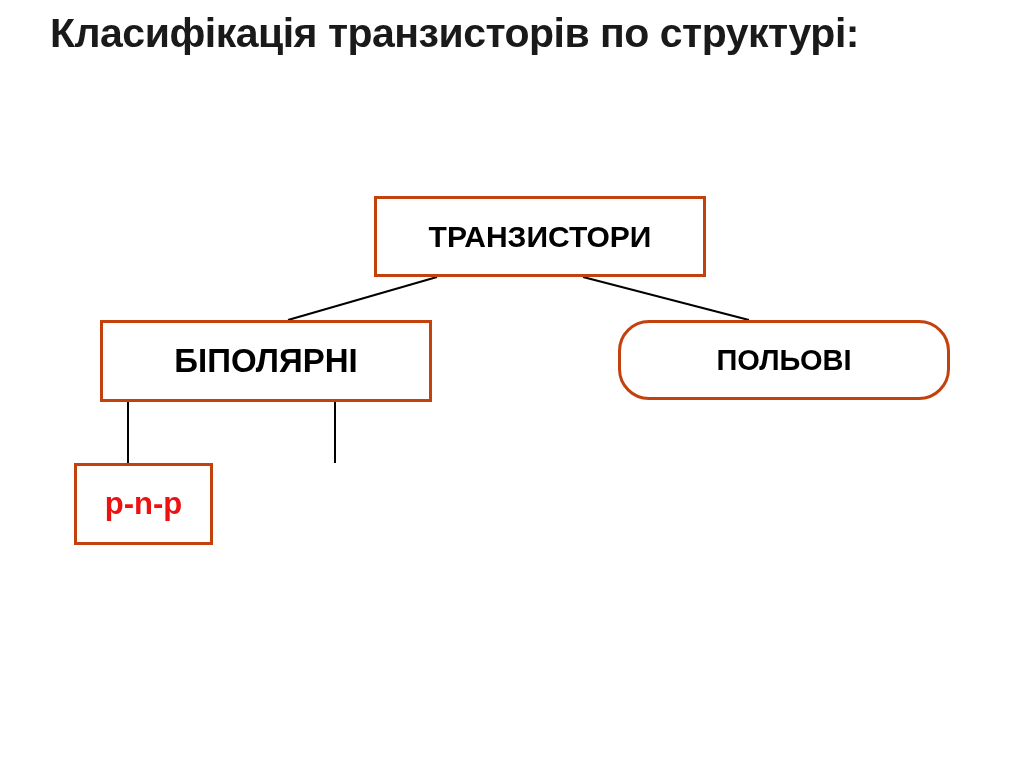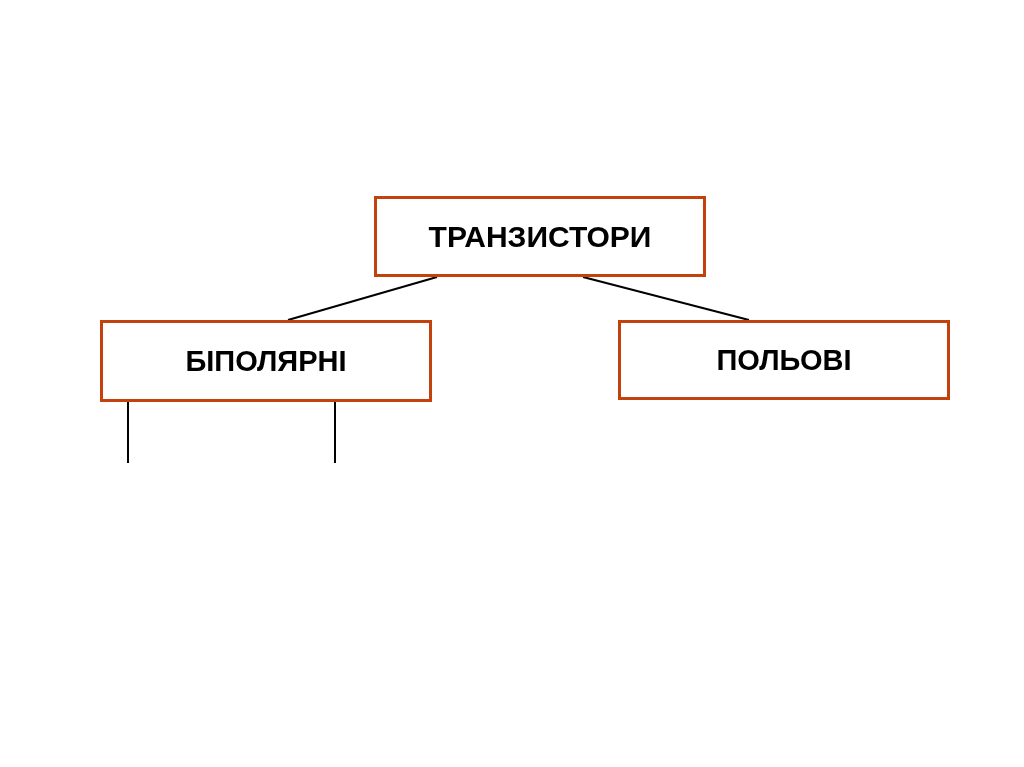--- a/index.html
+++ b/index.html
@@ -48,55 +48,60 @@
     text-align: center;
   }
   .box-root {
     left: 374px; top: 196px;
     width: 332px; height: 81px;
     font-size: 30px;
   }
   .box-bipolar {
     left: 100px; top: 320px;
     width: 332px; height: 82px;
-    font-size: 29px;
+    font-size: 33px;
   }
   .box-field {
     left: 618px; top: 320px;
     width: 332px; height: 80px;
     font-size: 29px;
+    border-radius: 31px;
   }
   .box-leaf {
     width: 139px; height: 82px;
     font-size: 31px;
   }
   .box-pnp { left: 74px; top: 463px; }
   .box-npn { left: 265px; top: 463px; }
   .leaf-text { color: #ee1111; }
 </style>
 </head>
 <body>
 
 <div class="slide">
 
+  <h1 class="title">Класифікація транзисторів по структурі:</h1>
 
   <svg class="connectors" viewBox="0 0 1024 767" xmlns="http://www.w3.org/2000/svg">
     <line x1="437" y1="277" x2="288" y2="320" stroke="#000000" stroke-width="2"></line>
     <line x1="583" y1="277" x2="749" y2="320" stroke="#000000" stroke-width="2"></line>
     <line x1="128" y1="402" x2="128" y2="463" stroke="#000000" stroke-width="2"></line>
     <line x1="335" y1="402" x2="335" y2="463" stroke="#000000" stroke-width="2"></line>
   </svg>
 
   <div class="box box-root">
     <span>ТРАНЗИСТОРИ</span>
   </div>
 
   <div class="box box-bipolar">
     <span>БІПОЛЯРНІ</span>
   </div>
 
   <div class="box box-field">
     <span>ПОЛЬОВІ</span>
   </div>
 
+  <div class="box box-leaf box-pnp">
+    <span class="leaf-text">p-n-p</span>
+  </div>
 
 
 </div>
 
 </body></html>

